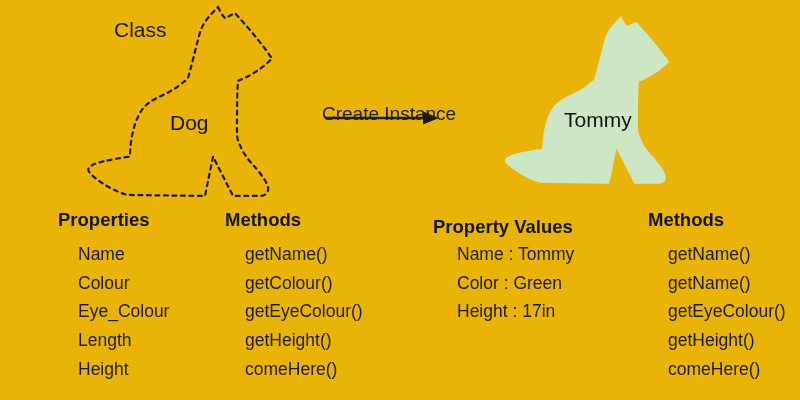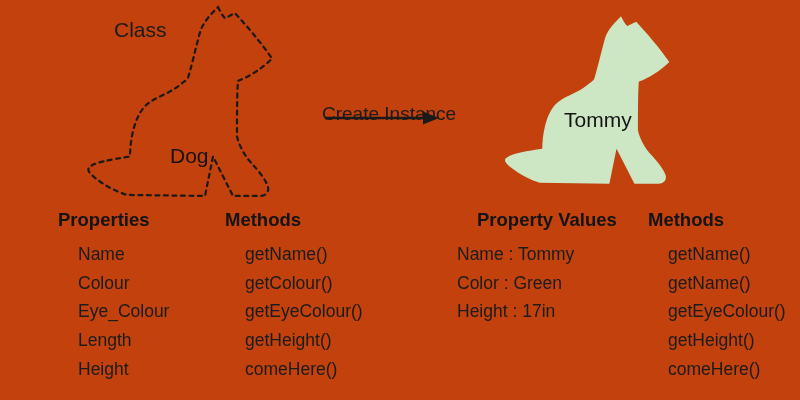--- a/index.html
+++ b/index.html
@@ -4,21 +4,21 @@
 <style>
   html, body {
     margin: 0;
     padding: 0;
     font-family: "Liberation Sans", "DejaVu Sans", sans-serif;
   }
   #stage {
     position: relative;
     width: 800px;
     height: 400px;
-    background: #c2410c;
+    background: #eab308;
     overflow: hidden;
     color: #1c1c1c;
   }
   .abs { position: absolute; }
   .side-title {
     font-size: 21px;
     color: #1c1c1c;
   }
   .dog-name {
     font-size: 21px;
@@ -70,21 +70,21 @@
              C5,172 2,169 4,166
              C8,161 25,158 45,155
              C45,148 46,138 48,130
              C51,117 57,106 65,101
              C74,95 85,92 95,84
              C100,80 102,79 103,77
              C106,68 110,50 115,32
              C118,22 126,14 133,7 Z" fill="none" stroke-width="2.2" stroke-dasharray="4 4.5" stroke-linecap="round" stroke="#1a1a1a"></path>
   </svg>
 
-  <div class="abs dog-name" style="left:170px; top:111px;margin-top:33px;">Dog</div>
+  <div class="abs dog-name" style="left:170px; top:111px;">Dog</div>
 
   <div class="abs transition-label" style="left:322px; top:75px;">Create Instance</div>
 
   <svg class="abs" style="left:320px; top:106px;" width="125" height="24" viewBox="0 0 125 24">
     <line x1="5" y1="12" x2="104" y2="12" stroke-width="2.6" stroke="#1a1a1a"></line>
     <polygon points="103,5.5 119,12 103,18.5" fill="#1a1a1a"></polygon>
   </svg>
 
 
   <svg class="abs" style="left:502px; top:10px;" width="170" height="179" viewBox="0 0 190 200" preserveAspectRatio="none">
@@ -125,21 +125,21 @@
 
   <div class="abs col-header" style="left:225px; top:209px;">Methods</div>
   <div class="abs col-rows" style="left:225px; top:240px;">
     <div class="row">getName()</div>
     <div class="row">getColour()</div>
     <div class="row">getEyeColour()</div>
     <div class="row">getHeight()</div>
     <div class="row">comeHere()</div>
   </div>
 
-  <div class="abs col-header" style="left:433px; top:209px;margin-left:44px;">Property Values</div>
+  <div class="abs col-header" style="left:433px; top:216px;">Property Values</div>
   <div class="abs col-rows" style="left:437px; top:240px;">
     <div class="row">Name : Tommy</div>
     <div class="row">Color : Green</div>
     <div class="row">Height : 17in</div>
   </div>
 
   <div class="abs col-header" style="left:648px; top:209px;">Methods</div>
   <div class="abs col-rows" style="left:648px; top:240px;">
     <div class="row">getName()</div>
     <div class="row">getName()</div>

